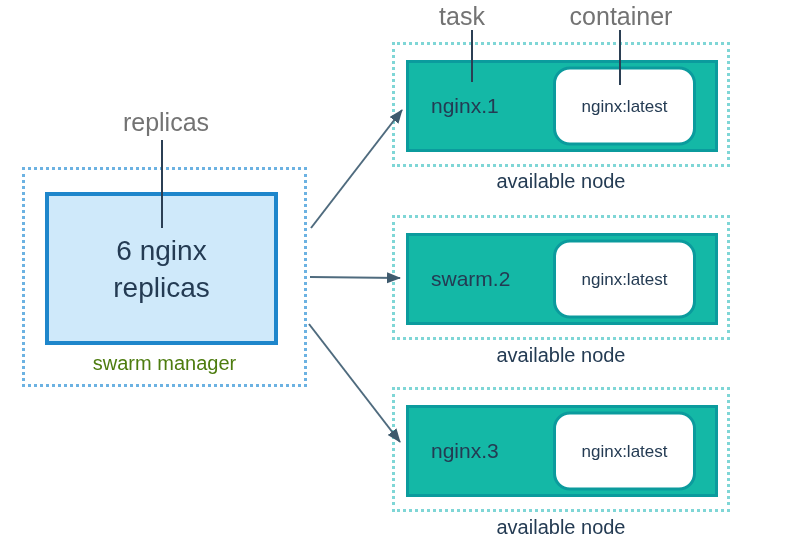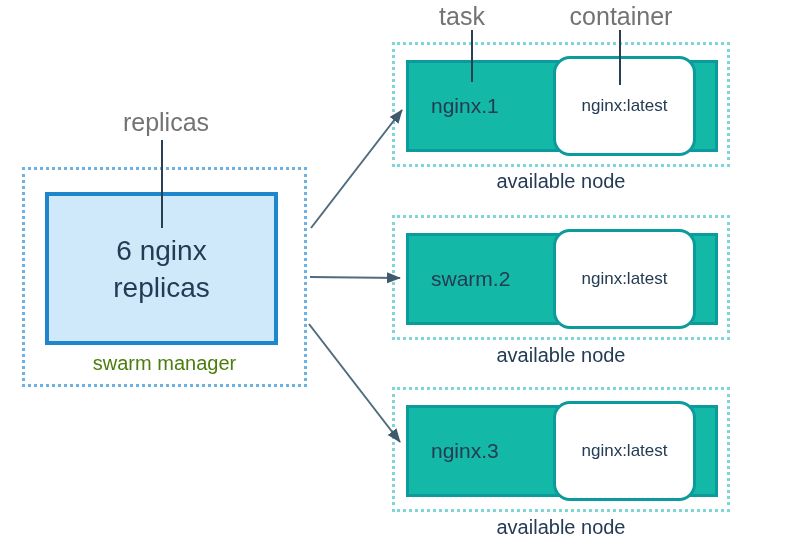--- a/index.html
+++ b/index.html
@@ -83,21 +83,21 @@
   .task-name {
     margin-left: 22px;
     font-size: 21px;
     color: #243B53;
     white-space: nowrap;
   }
   .container-box {
     position: absolute;
     left: 144px; top: 50%;
     transform: translateY(-50%);
-    width: 143px; height: 100px;
+    width: 143px; height: 79px;
     background: #FFFFFF;
     border: 3px solid #0B9B9D;
     border-radius: 17px;
     box-sizing: border-box;
     display: flex;
     align-items: center;
     justify-content: center;
   }
   .container-name {
     font-size: 17px;

